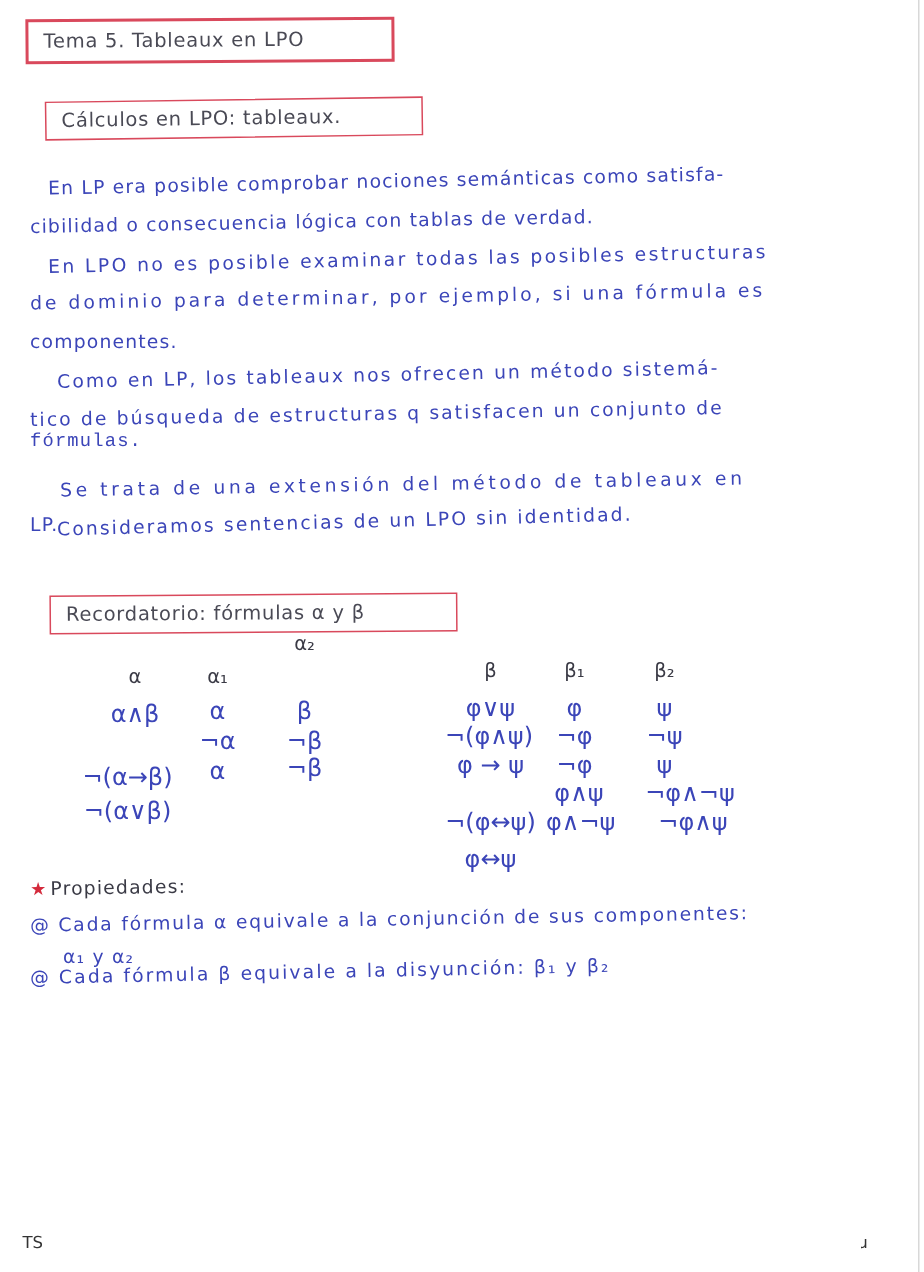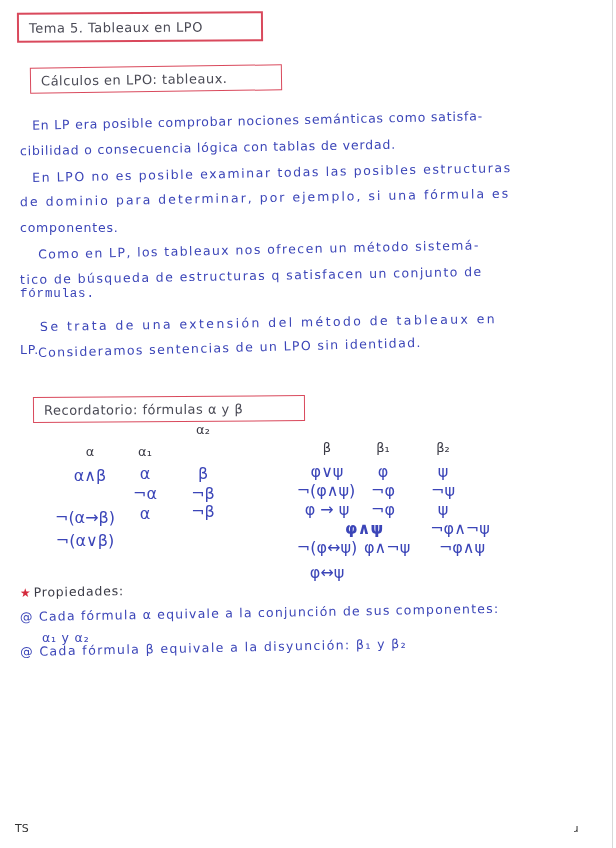--- a/index.html
+++ b/index.html
@@ -105,21 +105,21 @@
 
   <div class="table-cell" style="left:286px;top:481px;width:80px;">¬(φ∧ψ)</div>
   <div class="table-cell" style="left:368px;top:481px;width:30px;">¬φ</div>
   <div class="table-cell" style="left:426px;top:481px;width:34px;">¬ψ</div>
 
   <div class="table-cell" style="left:296px;top:500px;width:62px;">φ → ψ</div>
   <div class="table-cell" style="left:368px;top:500px;width:30px;">¬φ</div>
   <div class="table-cell" style="left:426px;top:500px;width:34px;">ψ</div>
 
   <div class="table-cell" style="left:292px;top:519px;width:70px;margin-top:44px;">φ↔ψ</div>
-  <div class="table-cell" style="left:344px;top:519px;width:40px;font-weight:bold;">φ∧ψ</div>
+  <div class="table-cell" style="left:366px;top:519px;width:40px;">φ∧ψ</div>
   <div class="table-cell" style="left:430px;top:519px;width:60px;">¬φ∧¬ψ</div>
 
   <div class="table-cell" style="left:282px;top:538px;width:90px;">¬(φ↔ψ)</div>
   <div class="table-cell" style="left:364px;top:538px;width:46px;">φ∧¬ψ</div>
   <div class="table-cell" style="left:434px;top:538px;width:56px;">¬φ∧ψ</div>
 </div>
 
 <div class="line" style="left:20px;top:584px;transform:rotate(-1deg);color:#3a3a45;">
   <span class="star">★</span><span>Propiedades:</span>
 </div>

